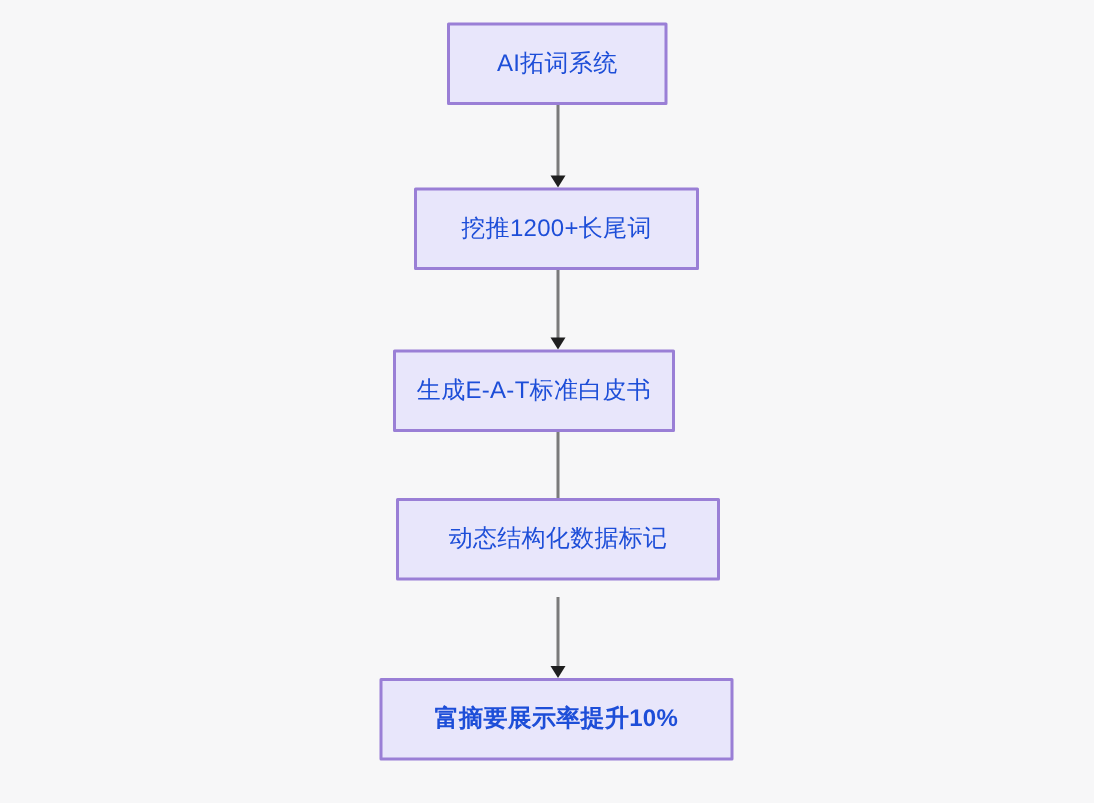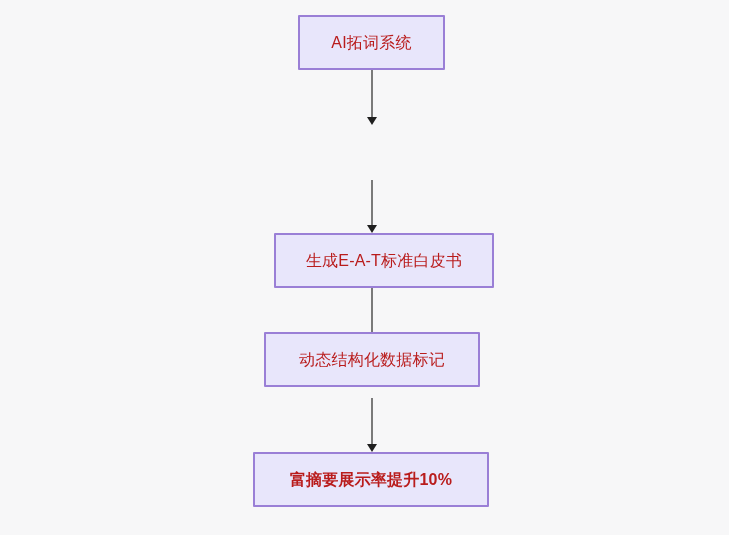--- a/index.html
+++ b/index.html
@@ -21,21 +21,21 @@
   }
   .node {
     position: absolute;
     box-sizing: border-box;
     background: #e8e6fb;
     border: 2px solid #9a7fd6;
     border-radius: 1px;
     display: flex;
     align-items: center;
     justify-content: center;
-    color: #b91c1c;
+    color: #1d4ed8;
     font-size: 16px;
     line-height: 1;
     letter-spacing: 0.2px;
     white-space: nowrap;
   }
   .node-label {
     display: block;
     padding: 0 6px;
   }
   .edge {
@@ -76,21 +76,24 @@
     <div class="edge-head" style="top: 47px;"></div>
   </div>
   <div class="edge" style="left: 371px; top: 398px; width: 2px; height: 54px;">
     <div class="edge-line" style="height: 47px;"></div>
     <div class="edge-head" style="top: 46px;"></div>
   </div>
 
   <div class="node" style="left: 298px; top: 15px; width: 147px; height: 55px;">
     <span class="node-label">AI拓词系统</span>
   </div>
-  <div class="node" style="left: 262px; top: 233px; width: 220px; height: 55px; margin-left: 12px;">
+  <div class="node" style="left: 276px; top: 125px; width: 190px; height: 55px;">
+    <span class="node-label">挖推1200+长尾词</span>
+  </div>
+  <div class="node" style="left: 262px; top: 233px; width: 188px; height: 55px;">
     <span class="node-label">生成E-A-T标准白皮书</span>
   </div>
   <div class="node" style="left: 264px; top: 332px; width: 216px; height: 55px;">
     <span class="node-label">动态结构化数据标记</span>
   </div>
   <div class="node" style="left: 253px; top: 452px; width: 236px; height: 55px; font-weight: bold;">
     <span class="node-label">富摘要展示率提升10%</span>
   </div>
 
 </div>

